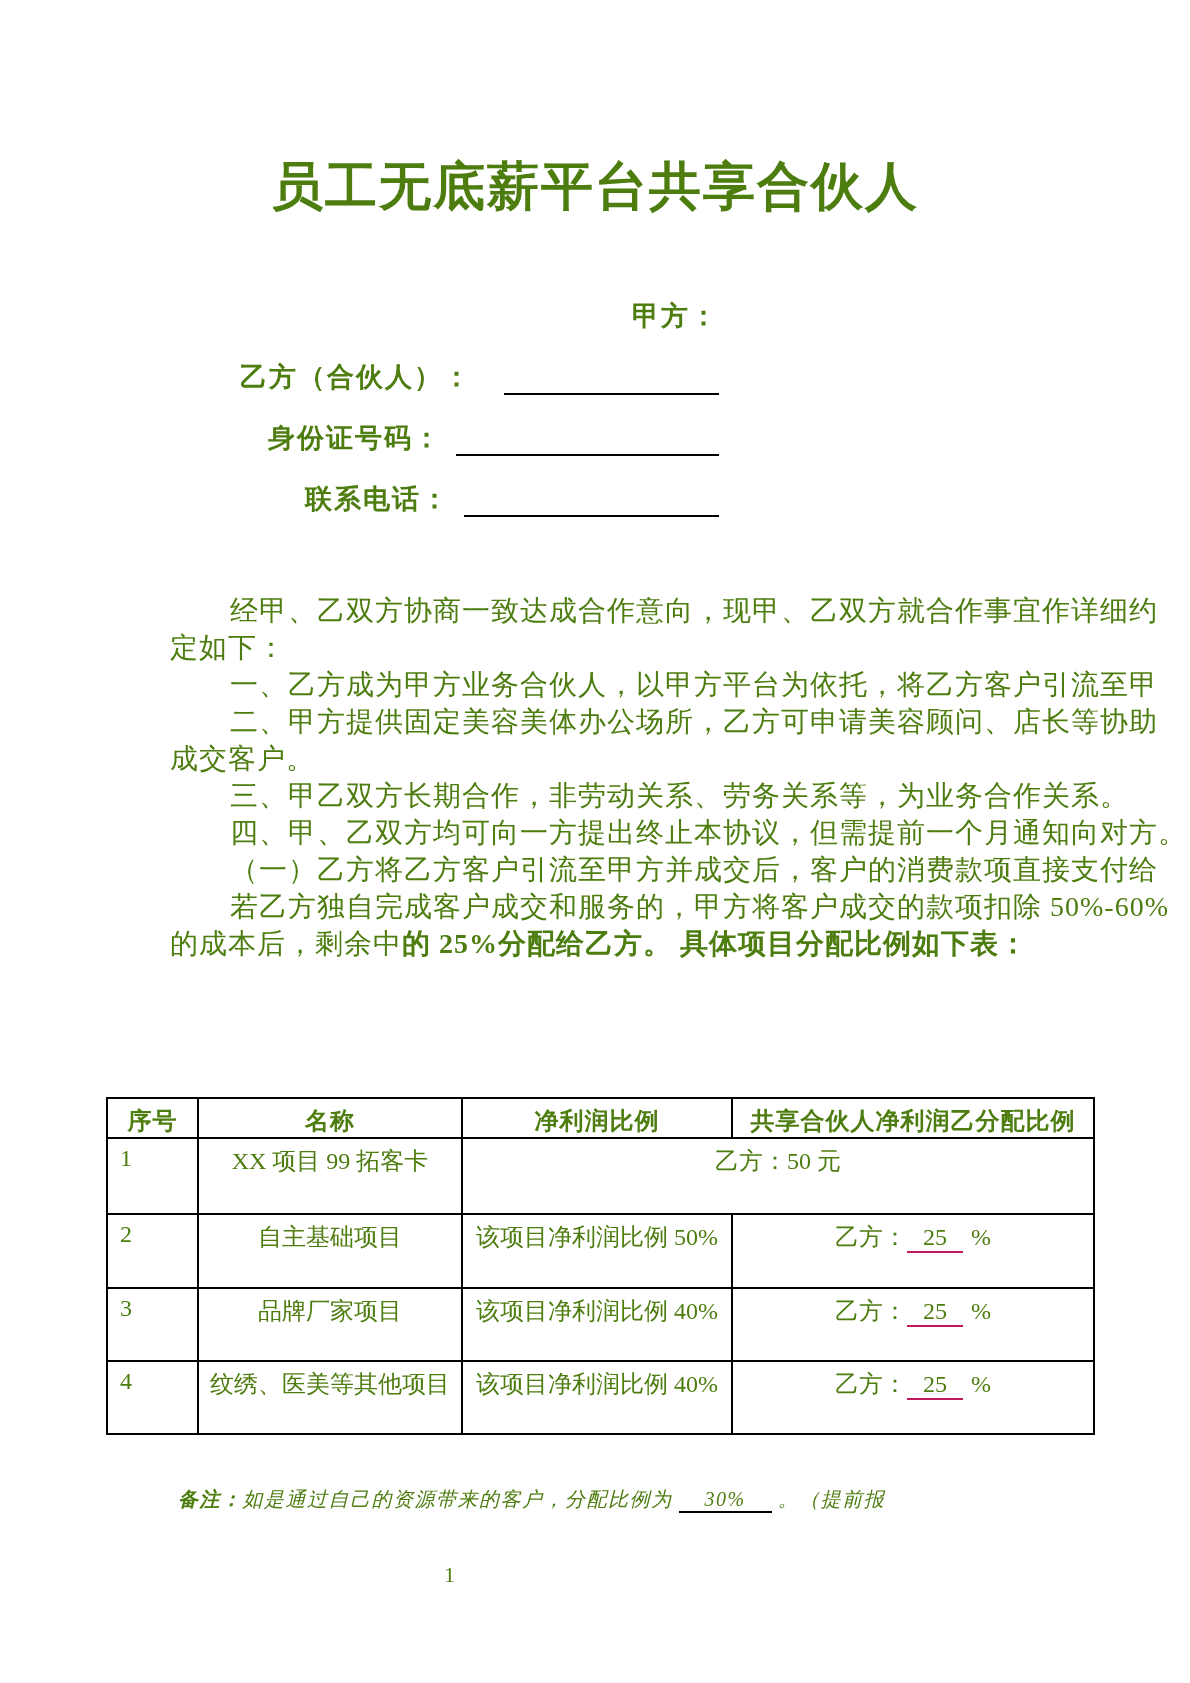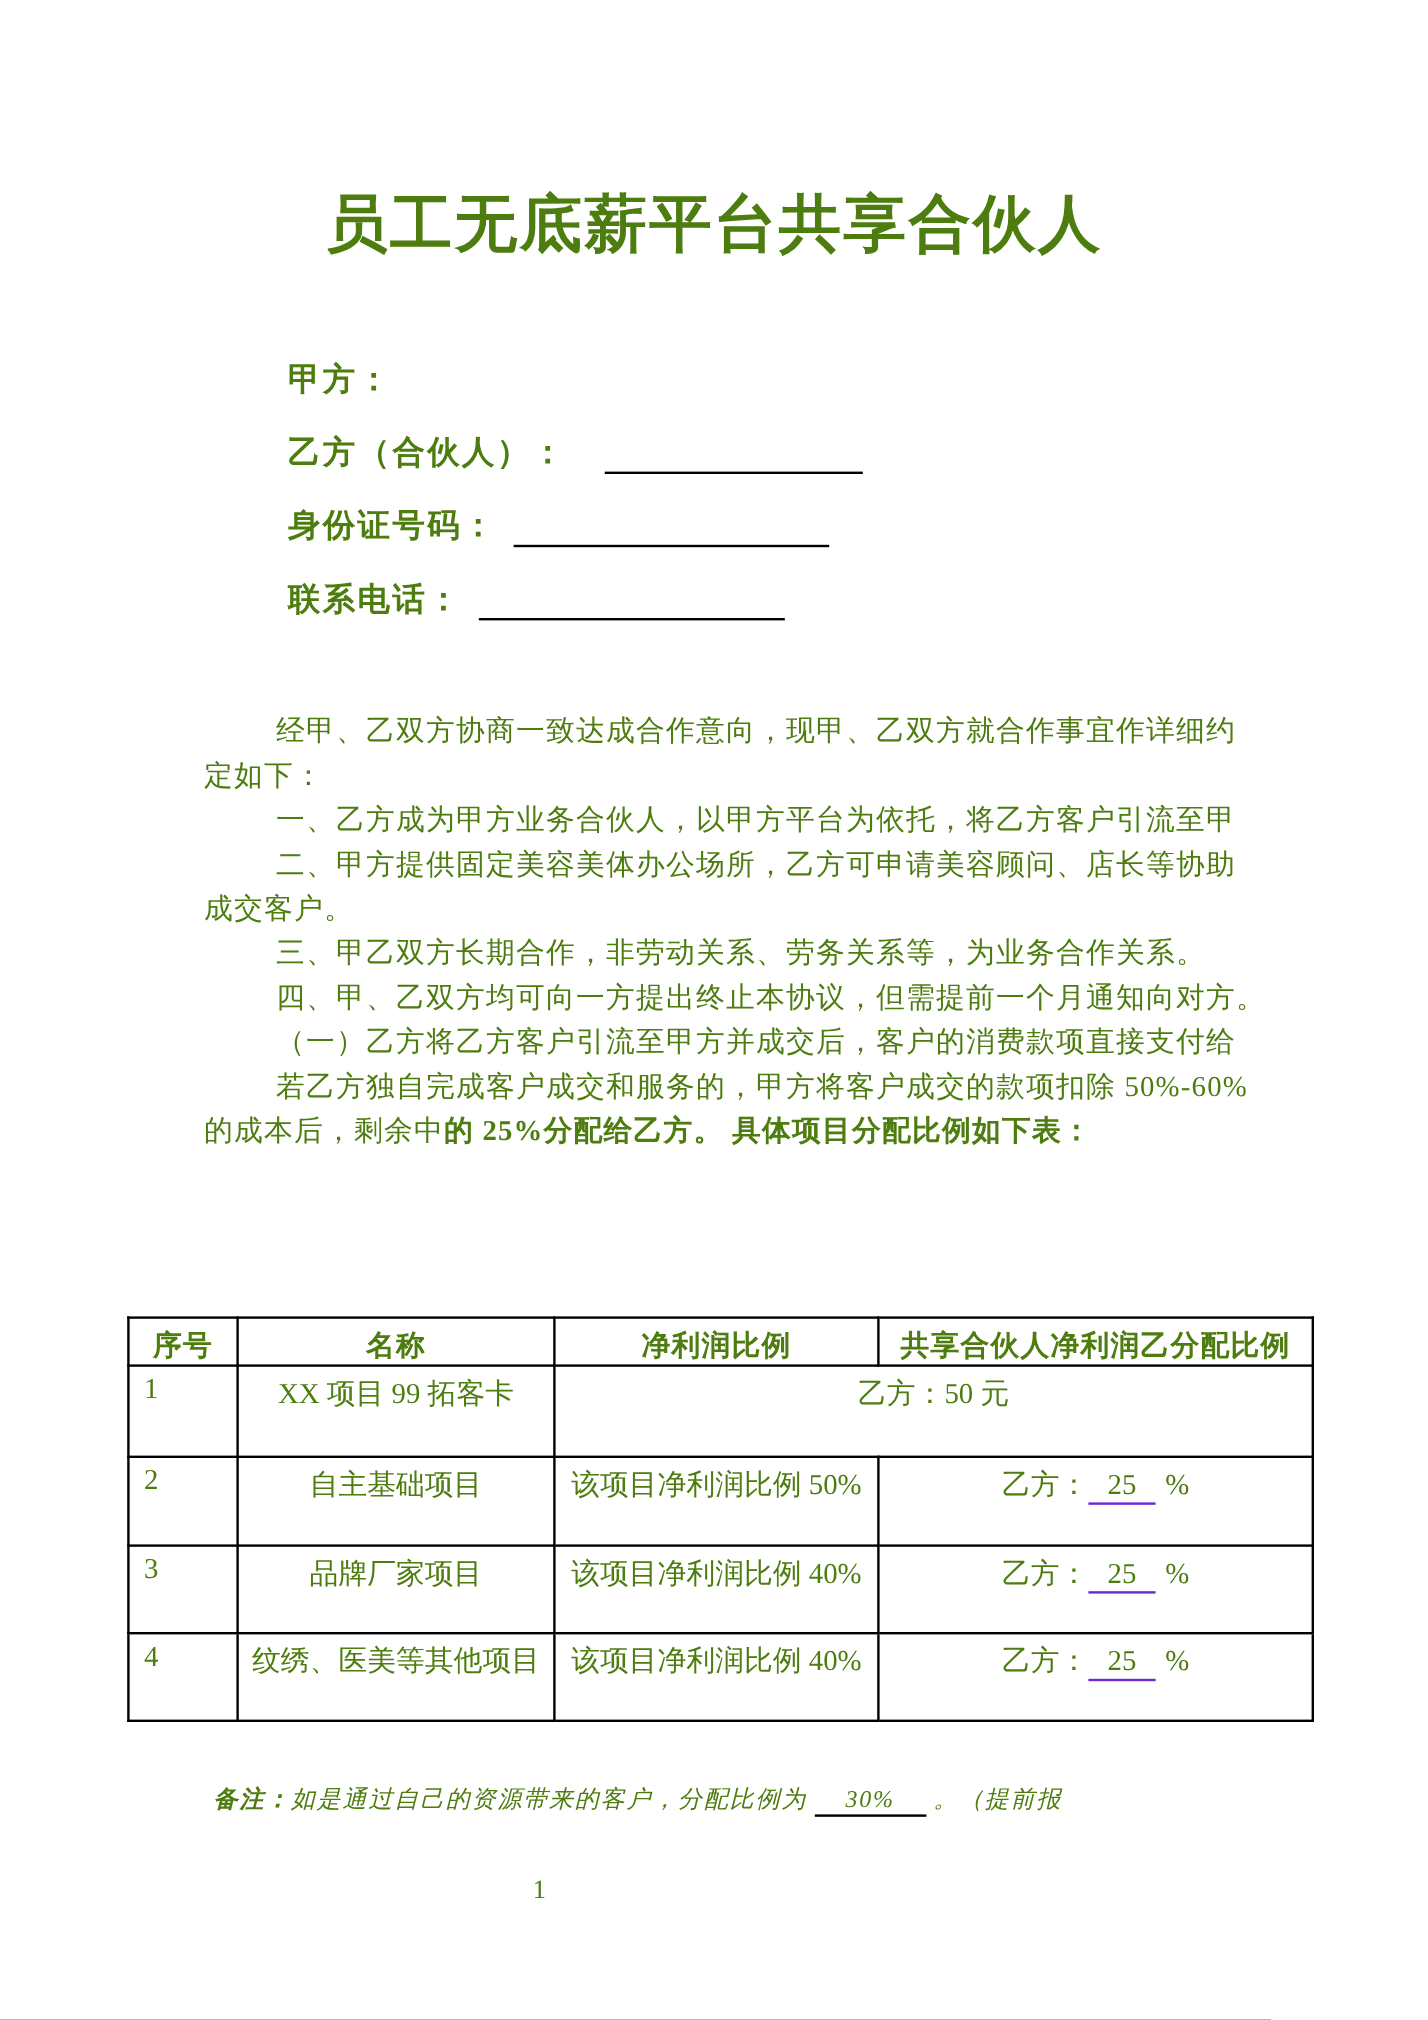--- a/index.html
+++ b/index.html
@@ -12,38 +12,38 @@
     color:#4d7c0f;
     overflow:hidden;
   }
   .doc-title{
     position:absolute;top:152px;left:0;width:100%;
     text-align:center;
     font-size:52px;font-weight:bold;
     letter-spacing:2px;
     white-space:nowrap;
   }
-  .form-block{position:absolute;top:298px;left:240px;}
+  .form-block{position:absolute;top:298px;left:240px;text-align:right;}
   .form-line{
     height:33px;margin-bottom:28px;
     font-size:27px;font-weight:bold;letter-spacing:2px;
     white-space:nowrap;
   }
   .blank{
     display:inline-block;
     border-bottom:2px solid #000;
     height:28px;
     vertical-align:bottom;
   }
   .blank.b-party{width:215px;margin-left:32px;}
   .blank.b-id{width:263px;margin-left:14px;}
   .blank.b-phone{width:255px;margin-left:14px;}
   .body-text{
     position:absolute;top:592px;left:170px;width:890px;
-    font-size:24px;line-height:37px;letter-spacing:1px;
+    font-size:28px;line-height:37px;letter-spacing:1px;
   }
   .p-line{white-space:nowrap;height:37px;}
   .p-line.indent{padding-left:60px;}
   .p-line.bold{font-weight:bold;}
   .bold-part{font-weight:bold;}
   .contract-table{
     position:absolute;top:1097px;left:106px;
     border-collapse:collapse;
     table-layout:fixed;
     width:947px;
@@ -58,21 +58,21 @@
     overflow:hidden;
   }
   .contract-table th{font-weight:bold;letter-spacing:1px;}
   .col-no{width:81px;}
   .col-name{width:254px;}
   .col-ratio{width:260px;}
   .col-share{width:352px;}
   .cell-no{text-align:left !important;padding-left:12px !important;}
   .inline-blank{
     display:inline-block;
-    border-bottom:2px solid #6d28d9;
+    border-bottom:2px solid #be185d;
     padding:0 16px;
     min-width:20px;
     text-align:right;
   }
   .share-unit{margin-left:8px;}
   .note-line{
     position:absolute;top:1486px;left:178px;width:890px;
     font-size:20px;letter-spacing:1.5px;
     white-space:nowrap;
     font-style:italic;

